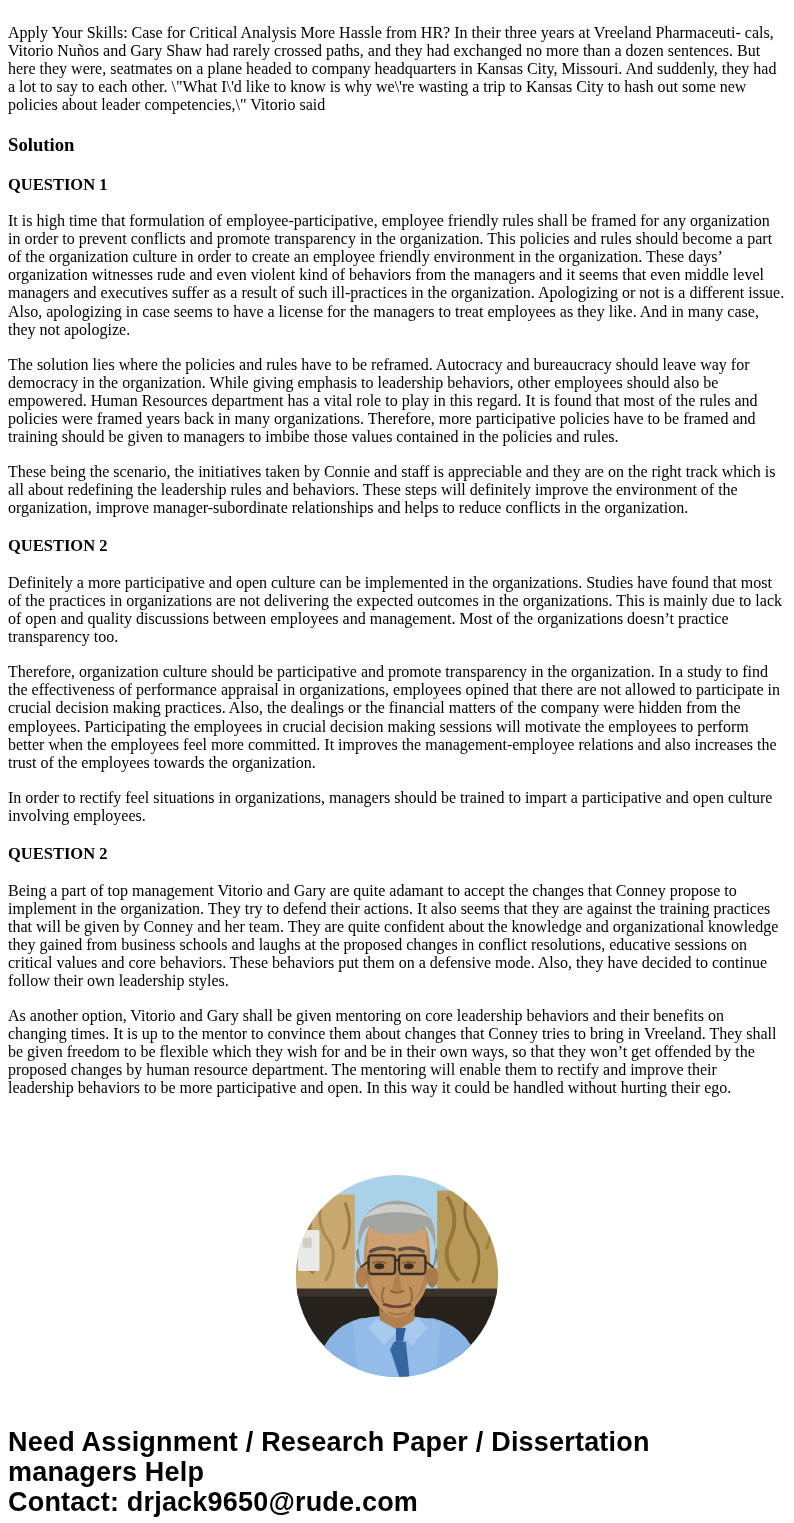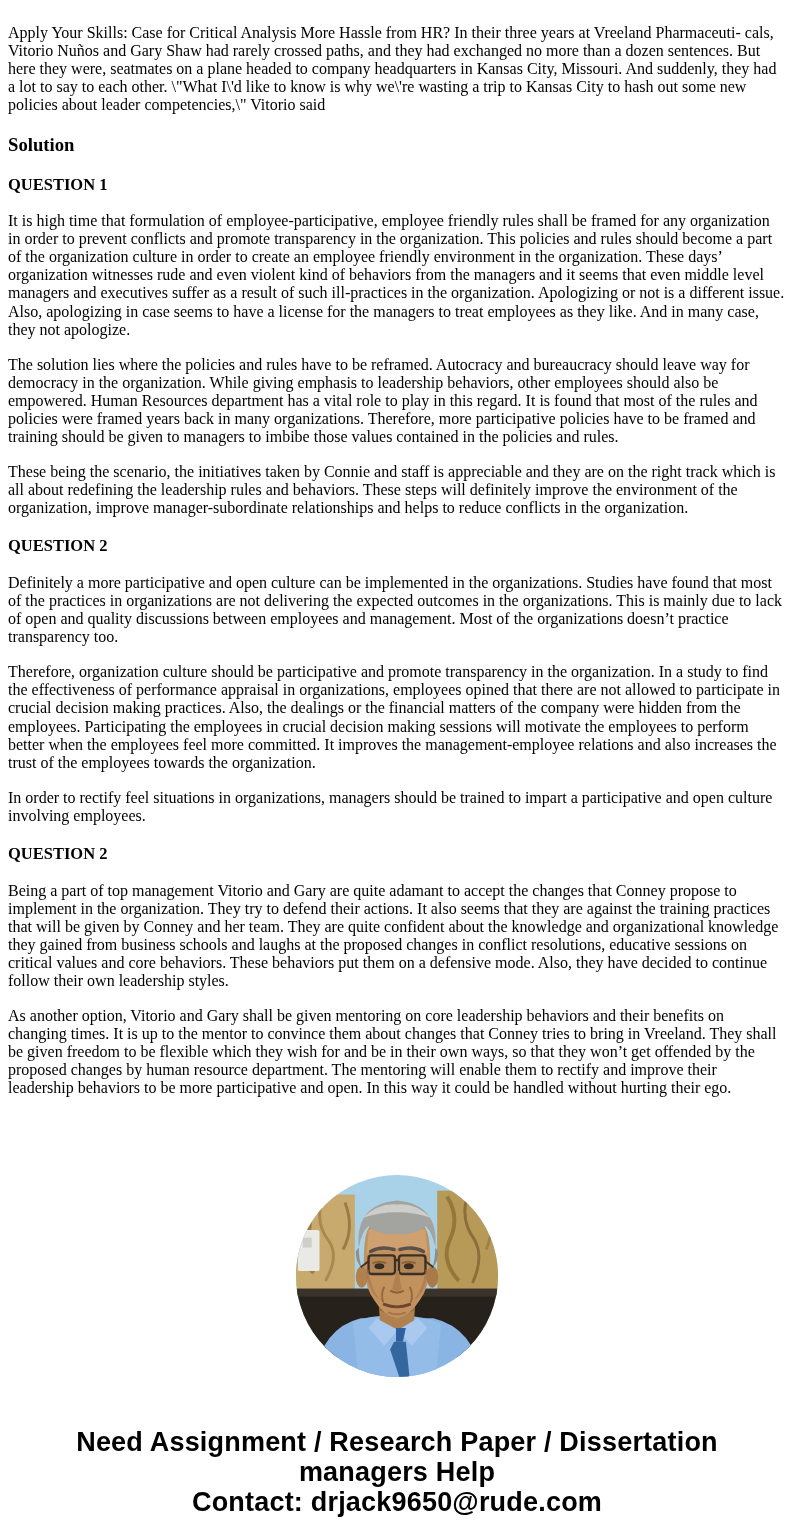--- a/index.html
+++ b/index.html
@@ -37,21 +37,21 @@
     margin-top: 76px;
     text-align: center;
   }
   .photo-wrap svg {
     display: inline-block;
     width: 206px;
     height: 206px;
   }
   .footer {
     margin-top: 44px;
-    text-align: center;
+    text-align: left;
     font-family: "Liberation Sans", "DejaVu Sans", sans-serif;
     font-weight: 700;
     font-size: 27px;
     line-height: 30px;
     color: #000000;
     letter-spacing: 0.2px;
   }
 </style>
 </head>
 <body>

